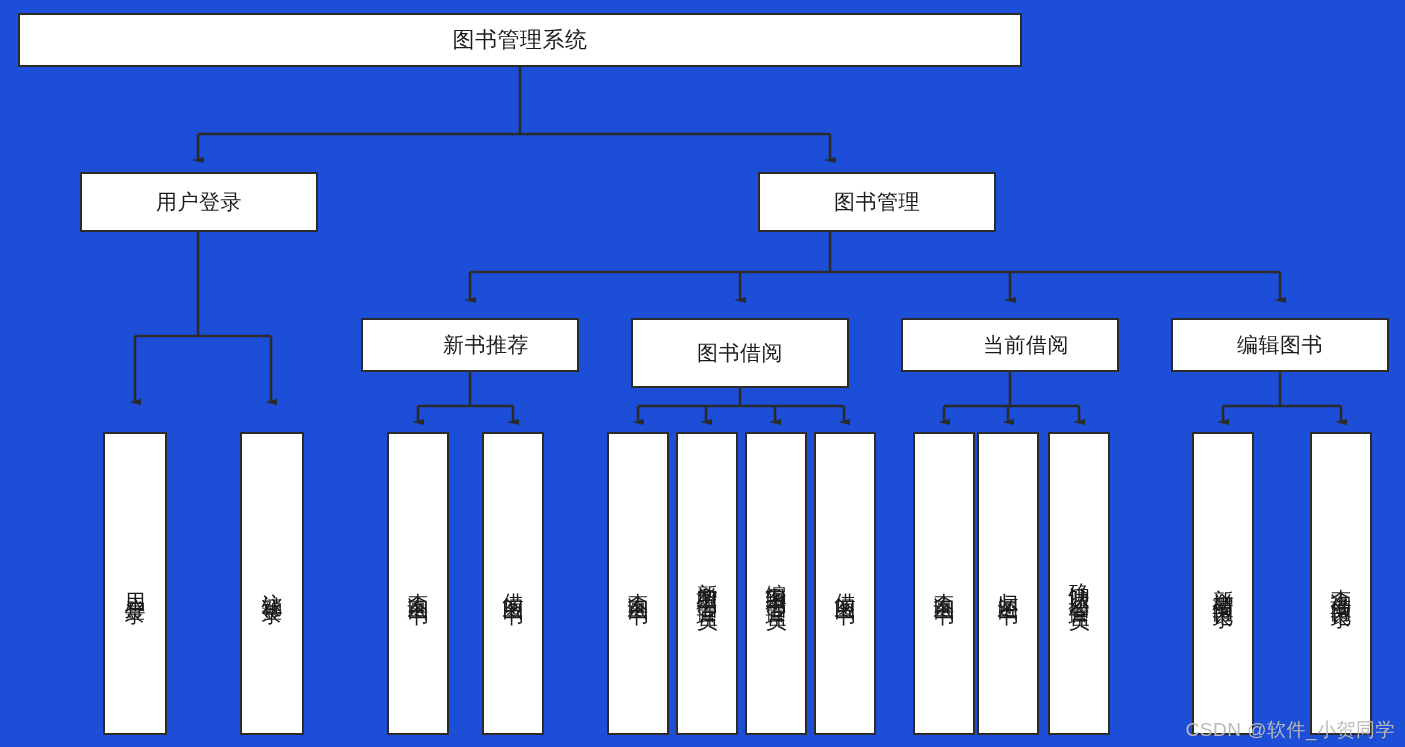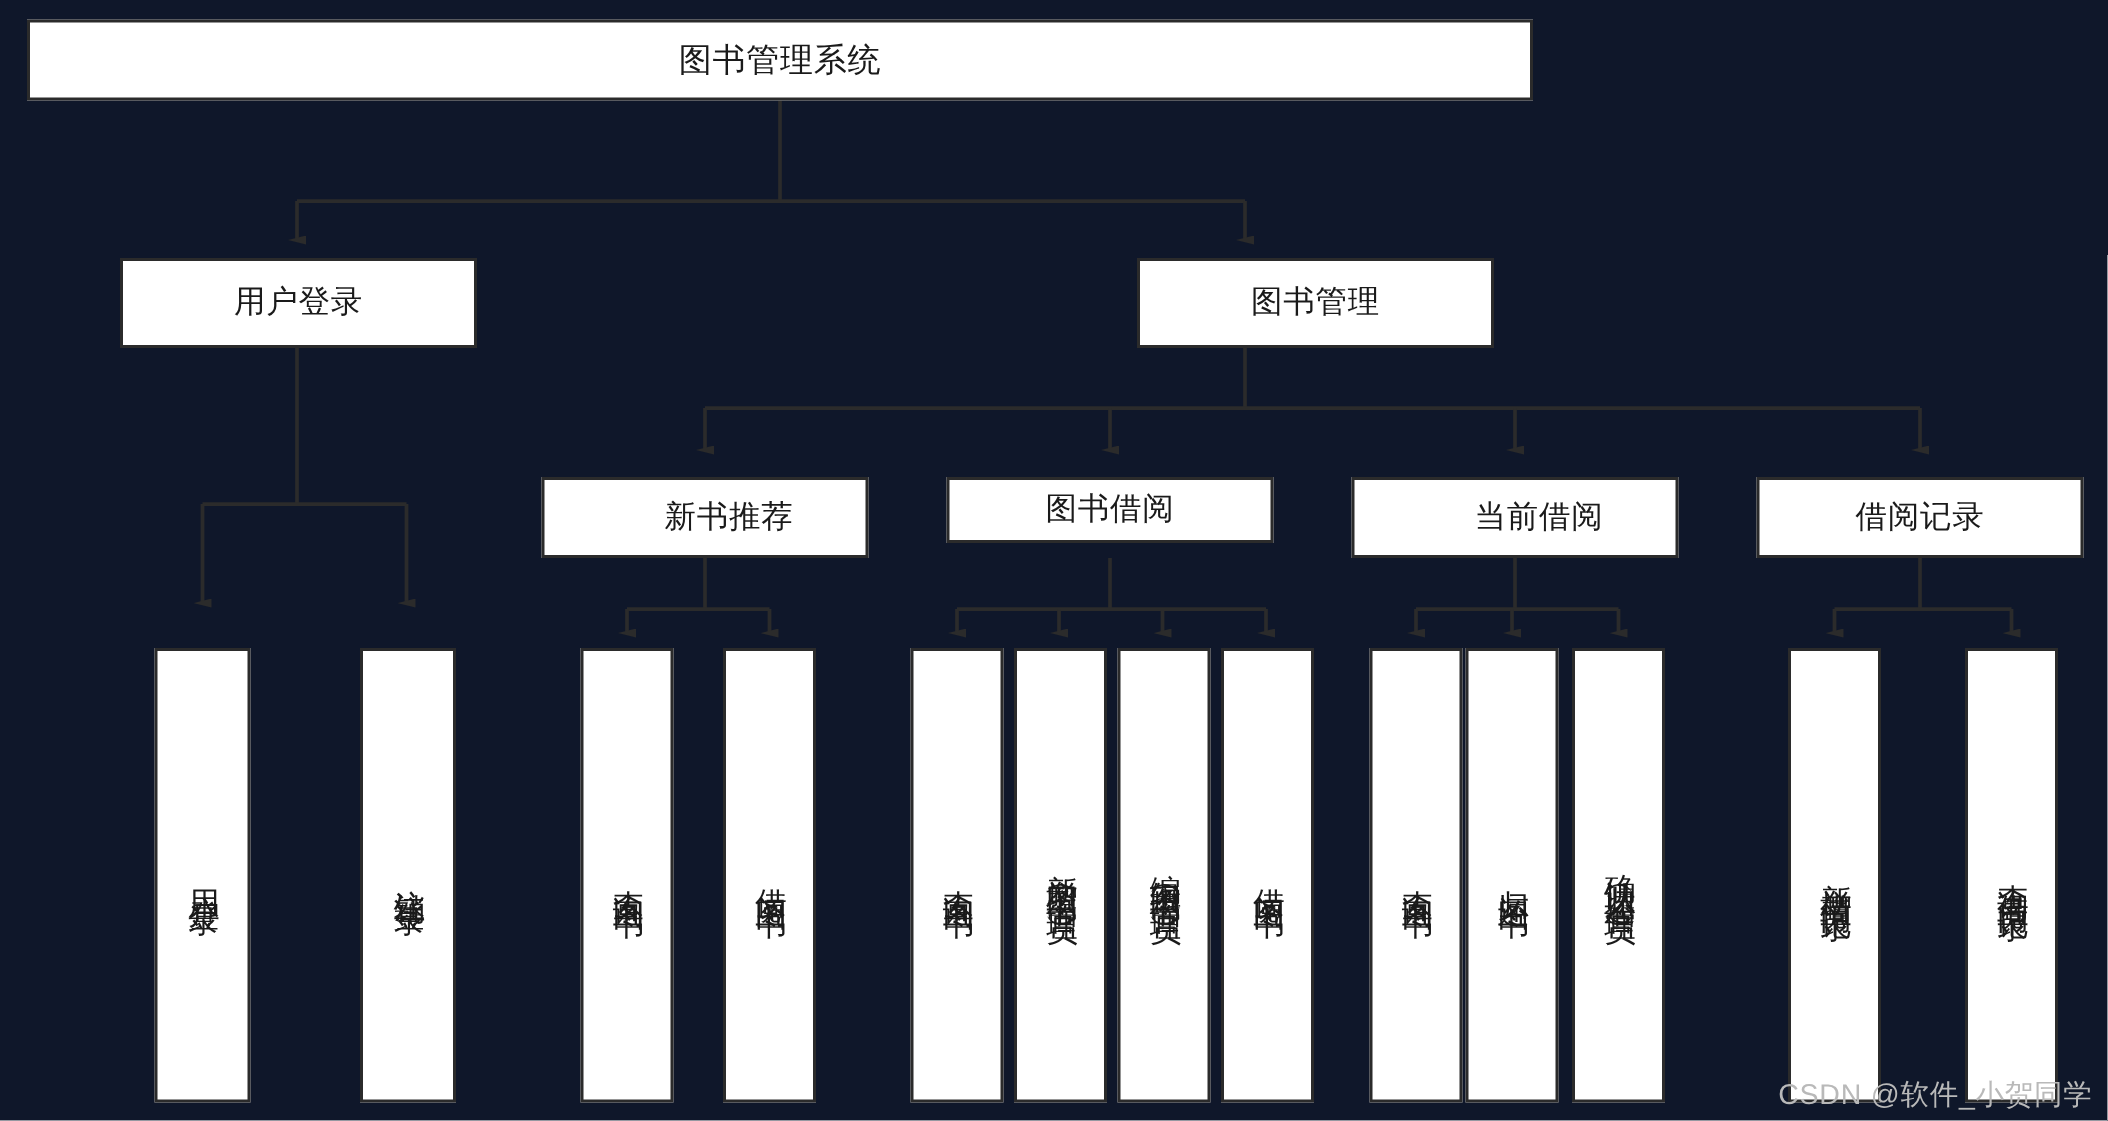--- a/index.html
+++ b/index.html
@@ -7,21 +7,21 @@
     padding: 0;
     background: #ffffff;
   }
   body {
     font-family: "Liberation Sans", "DejaVu Sans", sans-serif;
   }
   #canvas {
     position: relative;
     width: 1405px;
     height: 747px;
-    background: #0f172a;
+    background: #1d4ed8;
     overflow: hidden;
   }
   svg#edges {
     position: absolute;
     left: 0;
     top: 0;
     width: 1405px;
     height: 747px;
     pointer-events: none;
   }
@@ -131,28 +131,28 @@
   <div class="node node-h" style="left:80px; top:172px; width:238px; height:60px;">
     <span>用户登录</span>
   </div>
   <div class="node node-h" style="left:711px; top:172px; width:238px; height:60px;margin-left:47px;">
     <span>图书管理</span>
   </div>
 
   <div class="node node-h" style="left:361px; top:318px; width:218px; height:54px;padding-left:32px;">
     <span>新书推荐</span>
   </div>
-  <div class="node node-h" style="left:631px; top:318px; width:218px; height:44px;">
+  <div class="node node-h" style="left:631px; top:318px; width:218px; height:70px;">
     <span>图书借阅</span>
   </div>
   <div class="node node-h" style="left:901px; top:318px; width:218px; height:54px;padding-left:32px;">
     <span>当前借阅</span>
   </div>
   <div class="node node-h" style="left:1171px; top:318px; width:218px; height:54px;">
-    <span>借阅记录</span>
+    <span>编辑图书</span>
   </div>
 
   <div class="node node-v" style="left:103px; top:432px; width:64px; height:303px;">
     <span class="vtext">用户登录</span>
   </div>
   <div class="node node-v" style="left:240px; top:432px; width:64px; height:303px;">
     <span class="vtext">注销登录</span>
   </div>
 
   <div class="node node-v" style="left:387px; top:432px; width:62px; height:303px;">

